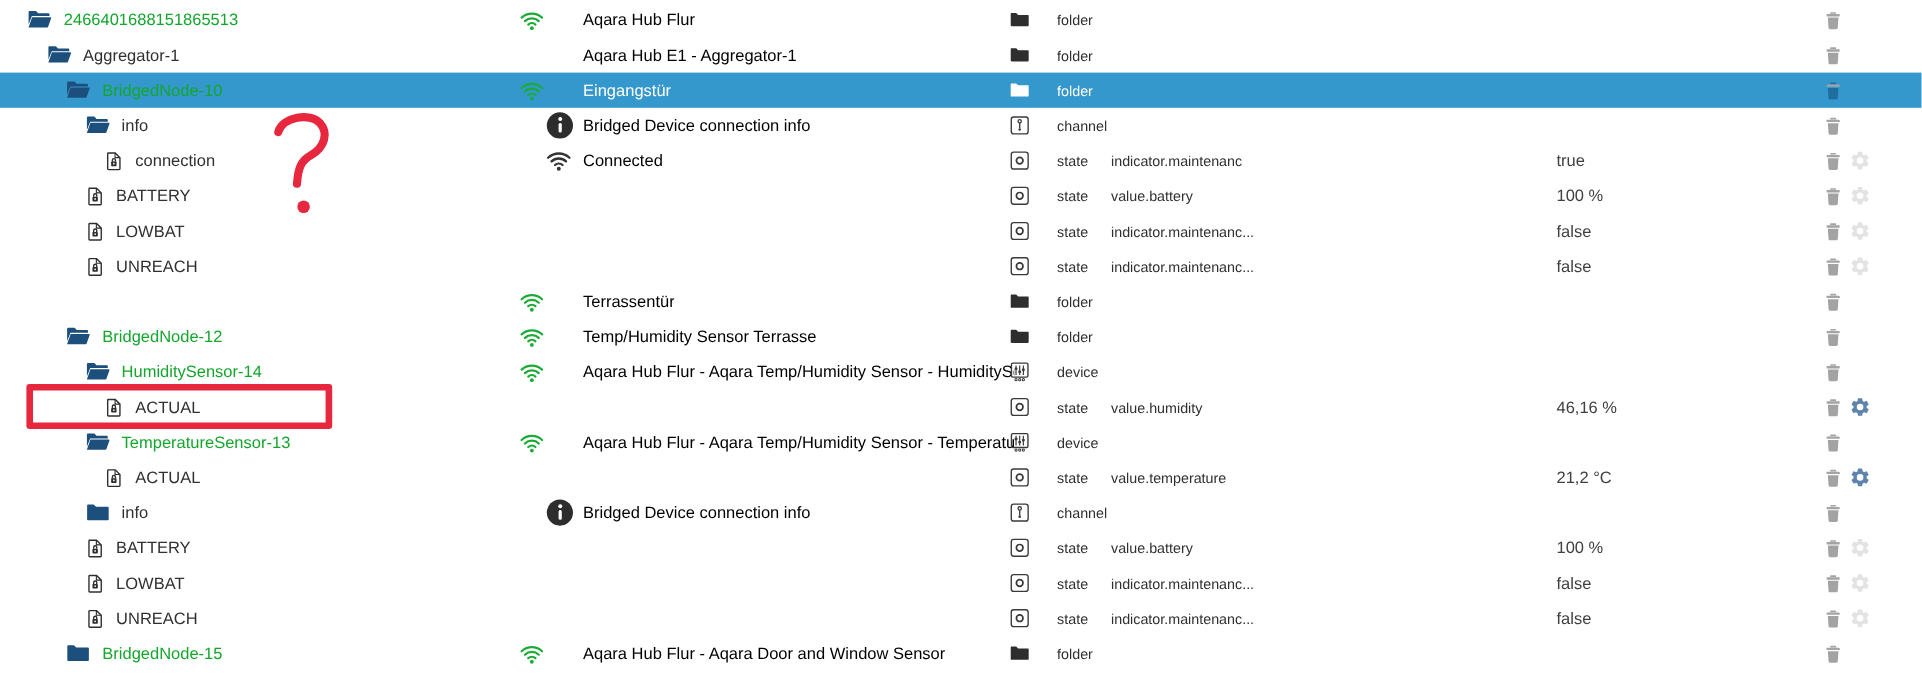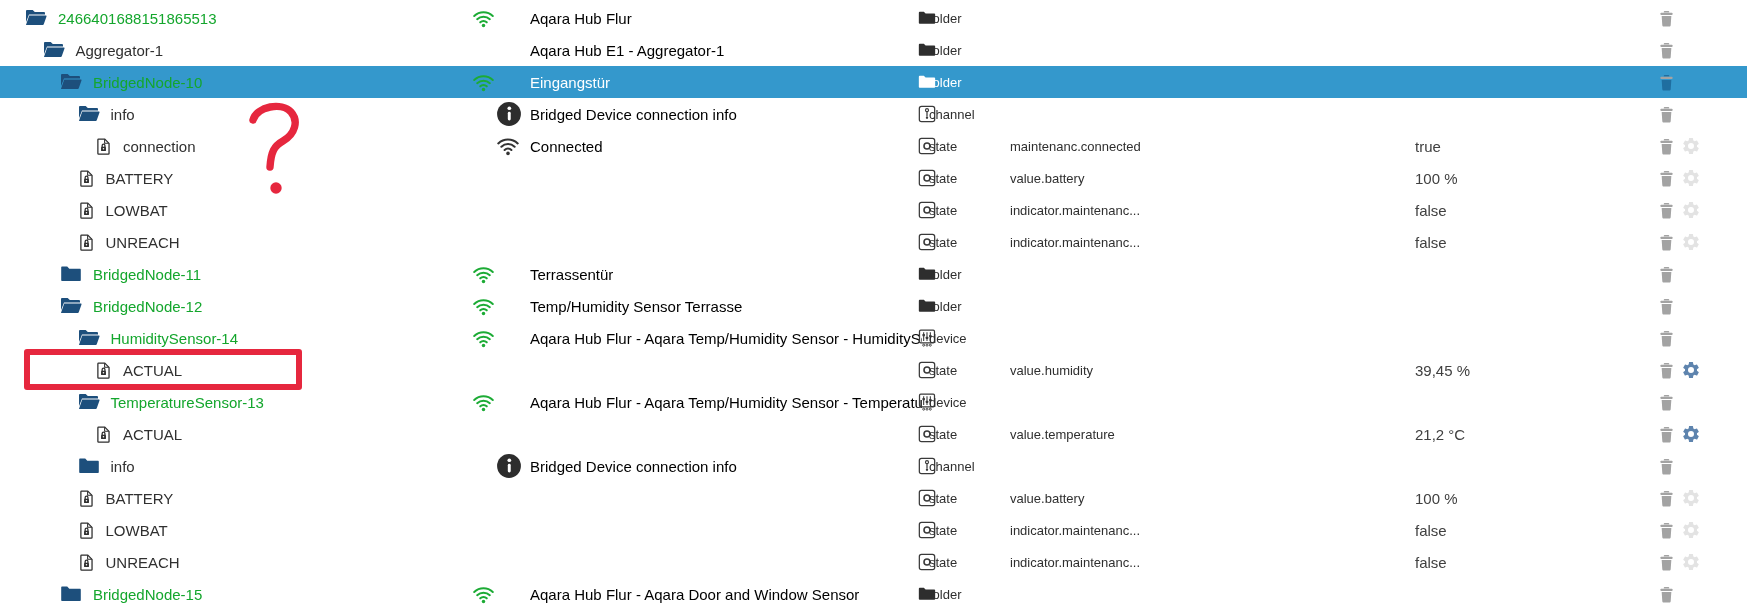--- a/index.html
+++ b/index.html
@@ -10,21 +10,21 @@
   .cell{position:absolute;top:0;height:32px;display:flex;align-items:center;gap:10px;white-space:nowrap;}
   .tlabel{font-size:15px;}
   .green{color:#14a62d;}
   .dark{color:#303030;}
   .conn-cell{left:472px;}
   .midico-cell{left:496px;}
   .mid-cell{left:530px;}
   .mlabel{font-size:15px;color:#000000;max-width:392px;overflow:hidden;}
   .sel .mlabel{color:#fff;}
   .typeico-cell{left:917px;}
-  .typetxt-cell{left:929px;}
+  .typetxt-cell{left:961px;}
   .ttext{font-size:13px;color:#2f2f2f;}
   .sel .ttext{color:#fff;}
   .sel .typeico-cell svg path{fill:#fff;}
   .role-cell{left:1010px;}
   .role{font-size:13px;color:#2f2f2f;}
   .value-cell{left:1415px;}
   .value{font-size:15px;color:#404040;}
   .trash-cell{left:1657px;cursor:pointer;}
   .gear-cell{left:1681px;cursor:pointer;}
   .sel .trash-cell svg path{fill:#1f6ea0;}
@@ -217,21 +217,21 @@
         <span class="cell typeico-cell">
           <svg viewBox="0 0 24 24" fill="none">
             <rect x="2.8" y="2.8" width="18.4" height="18.4" rx="2.6" stroke="#3a3a3a" stroke-width="1.5"></rect>
             <circle cx="12" cy="12" r="3.6" stroke="#3a3a3a" stroke-width="1.9"></circle>
           </svg>
         </span>
         <span class="cell typetxt-cell">
           <span class="ttext">state</span>
         </span>
         <span class="cell role-cell">
-          <span class="role">maintenanc.connected</span>
+          <span class="role">indicator.maintenanc</span>
         </span>
         <span class="cell value-cell">
           <span class="value">true</span>
         </span>
         <span class="cell trash-cell">
           <svg viewBox="0 0 24 24">
             <path fill="#a3a3a3" d="M9.5 2.6h5c.5 0 .9.4.9.9v1H8.6v-1c0-.5.4-.9.9-.9z"></path>
             <rect fill="#a3a3a3" x="4.5" y="4.8" width="15" height="2.7" rx="0.7"></rect>
             <path fill="#a3a3a3" d="M5.9 8.8h12.2l-.8 11.7c-.06.9-.8 1.6-1.7 1.6H8.4c-.9 0-1.64-.7-1.7-1.6z"></path>
           </svg>
@@ -359,28 +359,20 @@
             <path fill="#a3a3a3" d="M5.9 8.8h12.2l-.8 11.7c-.06.9-.8 1.6-1.7 1.6H8.4c-.9 0-1.64-.7-1.7-1.6z"></path>
           </svg>
         </span>
         <span class="cell gear-cell">
           <svg viewBox="0 0 24 24">
             <path fill="#e3e3e3" d="M19.14 12.94c.04-.3.06-.61.06-.94 0-.32-.02-.64-.07-.94l2.03-1.58a.49.49 0 0 0 .12-.61l-1.92-3.32a.49.49 0 0 0-.59-.22l-2.39.96a7.03 7.03 0 0 0-1.62-.94l-.36-2.54a.48.48 0 0 0-.48-.41h-3.84c-.24 0-.43.17-.47.41l-.36 2.54c-.59.24-1.13.57-1.62.94l-2.39-.96a.48.48 0 0 0-.59.22L2.74 8.87c-.12.21-.08.47.12.61l2.03 1.58c-.05.3-.09.63-.09.94s.02.64.07.94l-2.03 1.58a.49.49 0 0 0-.12.61l1.92 3.32c.12.22.37.29.59.22l2.39-.96c.5.38 1.03.7 1.62.94l.36 2.54c.05.24.24.41.48.41h3.84c.24 0 .44-.17.47-.41l.36-2.54c.59-.24 1.13-.56 1.62-.94l2.39.96c.22.08.47 0 .59-.22l1.92-3.32a.49.49 0 0 0-.12-.61zM12 15.6A3.6 3.6 0 0 1 8.4 12 3.6 3.6 0 0 1 12 8.4a3.6 3.6 0 0 1 3.6 3.6 3.6 3.6 0 0 1-3.6 3.6z"></path>
           </svg>
         </span>
       </div>
       <div class="row" style="top: 258px;">
-        <span class="cell tree-cell" style="left:59px">
-    <span class="tico ">
-            <svg viewBox="0 0 24 24">
-              <path fill="#1d4f7c" d="M2.2 5.6c0-.55.45-1 1-1h5l2.1 2.1h10.5c.55 0 1 .45 1 1V18c0 .55-.45 1-1 1H3.2c-.55 0-1-.45-1-1z"></path>
-            </svg>
-          </span>
-    <span class="tlabel green">BridgedNode-11</span>
-  </span>
         <span class="cell conn-cell">
           <svg viewBox="0 0 24 24" fill="none" stroke="#1cab35" stroke-width="2.1" stroke-linecap="round">
             <path d="M2.3 9.4a14.2 14.2 0 0 1 19.4 0"></path>
             <path d="M5.4 12.7a9.6 9.6 0 0 1 13.2 0"></path>
             <path d="M8.6 16a5 5 0 0 1 6.8 0"></path>
             <circle cx="12" cy="19.4" r="1.8" fill="#1cab35" stroke="none"></circle>
           </svg>
         </span>
         <span class="cell mid-cell">
           <span class="mlabel">Terrassentür</span>
@@ -503,21 +495,21 @@
             <circle cx="12" cy="12" r="3.6" stroke="#3a3a3a" stroke-width="1.9"></circle>
           </svg>
         </span>
         <span class="cell typetxt-cell">
           <span class="ttext">state</span>
         </span>
         <span class="cell role-cell">
           <span class="role">value.humidity</span>
         </span>
         <span class="cell value-cell">
-          <span class="value">39,45 %</span>
+          <span class="value">46,16 %</span>
         </span>
         <span class="cell trash-cell">
           <svg viewBox="0 0 24 24">
             <path fill="#a3a3a3" d="M9.5 2.6h5c.5 0 .9.4.9.9v1H8.6v-1c0-.5.4-.9.9-.9z"></path>
             <rect fill="#a3a3a3" x="4.5" y="4.8" width="15" height="2.7" rx="0.7"></rect>
             <path fill="#a3a3a3" d="M5.9 8.8h12.2l-.8 11.7c-.06.9-.8 1.6-1.7 1.6H8.4c-.9 0-1.64-.7-1.7-1.6z"></path>
           </svg>
         </span>
         <span class="cell gear-cell">
           <svg viewBox="0 0 24 24">

